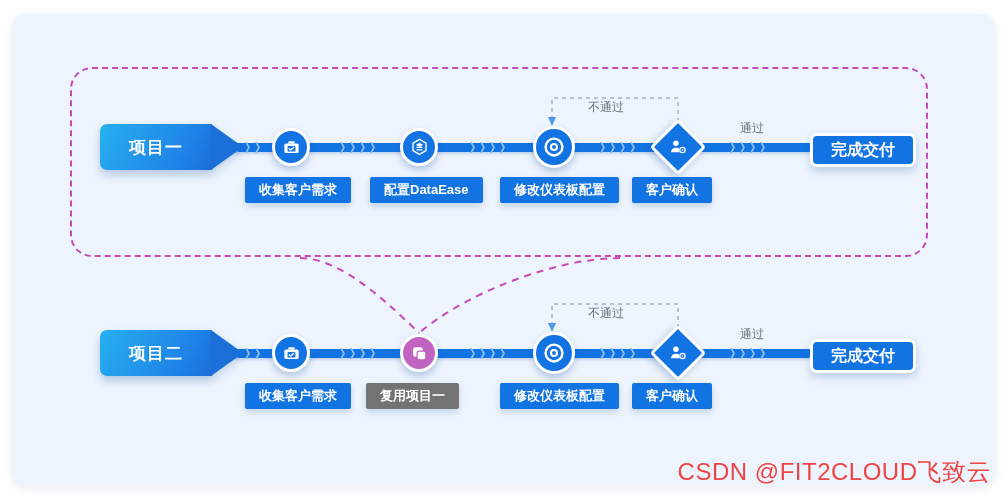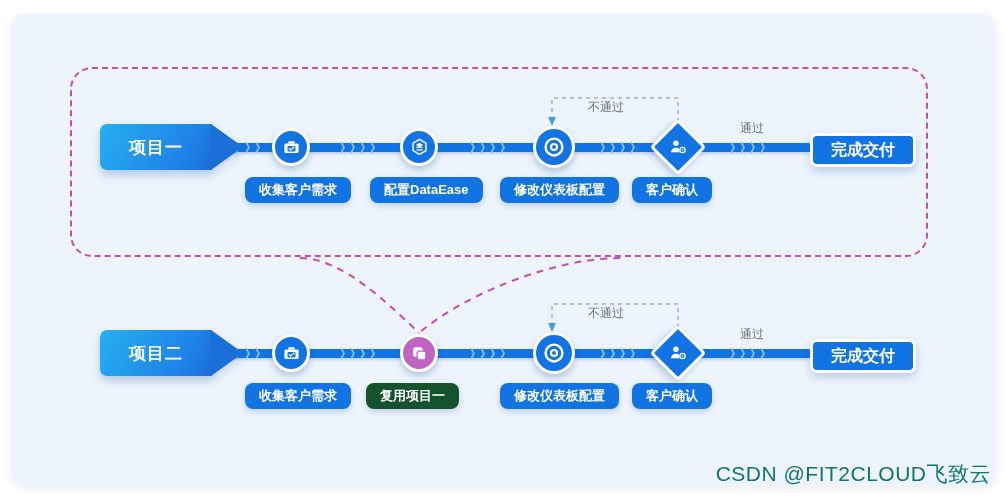--- a/index.html
+++ b/index.html
@@ -67,41 +67,41 @@
   
   .diamond{position:absolute;width:40px;height:40px;top:-20px;
            background:#1273e3;transform:rotate(45deg);
            border:3px solid #ffffff;box-sizing:border-box;border-radius:4px;
            box-shadow:0 4px 7px rgba(40,90,160,.28);}
   .diamond .dicon{transform:rotate(-45deg);width:100%;height:100%;
                   display:flex;align-items:center;justify-content:center;}
 
   
   .chip{position:absolute;height:26px;top:30px;
-        background:#1273e3;border-radius:8px;
+        background:#1273e3;border-radius:2px;
         display:flex;align-items:center;justify-content:center;
         padding:0 14px;box-sizing:border-box;
         box-shadow:0 3px 6px rgba(40,90,160,.22);}
   .chip span{color:#ffffff;font-size:13px;font-weight:bold;white-space:nowrap;}
-  .chip.purple{background:#14532d;}
+  .chip.purple{background:#737373;}
 
   
   .finish{position:absolute;height:28px;top:-14px;
           background:#1273e3;border-radius:7px;border:3px solid #ffffff;
           box-sizing:content-box;
           display:flex;align-items:center;justify-content:center;padding:0 18px;
           box-shadow:0 4px 8px rgba(40,90,160,.26);}
   .finish span{color:#ffffff;font-size:16px;font-weight:bold;white-space:nowrap;}
 
   
   .edge-label{position:absolute;font-size:12px;color:#66707d;white-space:nowrap;}
 
   
   .watermark{position:absolute;right:16px;bottom:12px;
-             font-size:21px;color:#0f766e;letter-spacing:.5px;
+             font-size:24px;color:#ef4444;letter-spacing:.5px;
              font-family:"Liberation Sans","DejaVu Sans",sans-serif;}
 </style>
 </head>
 <body>
 
 <div class="stage">
 
   <div class="canvas"></div>
 
   <div class="group-box"></div>

